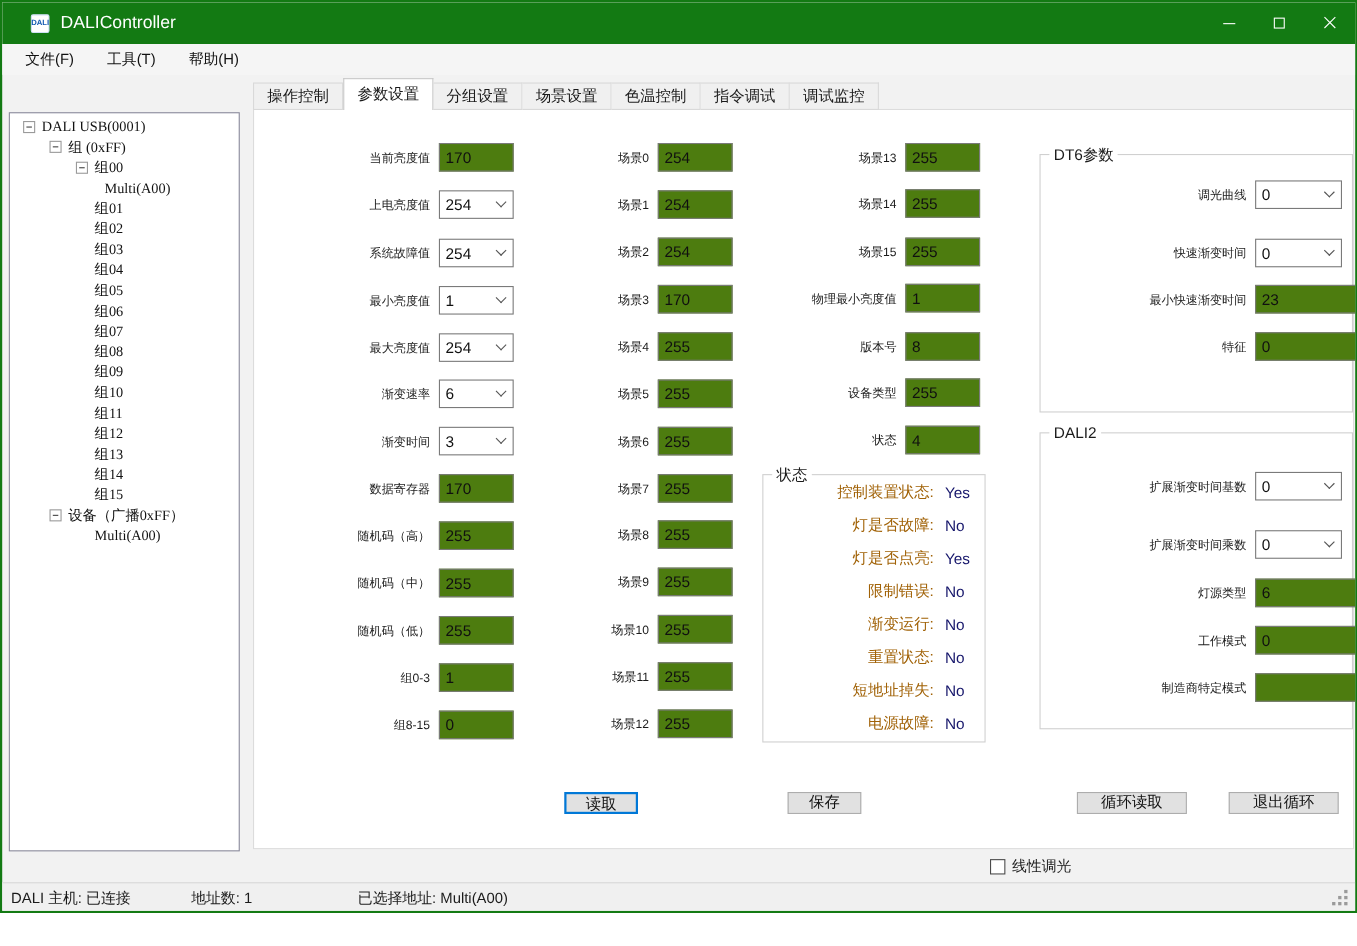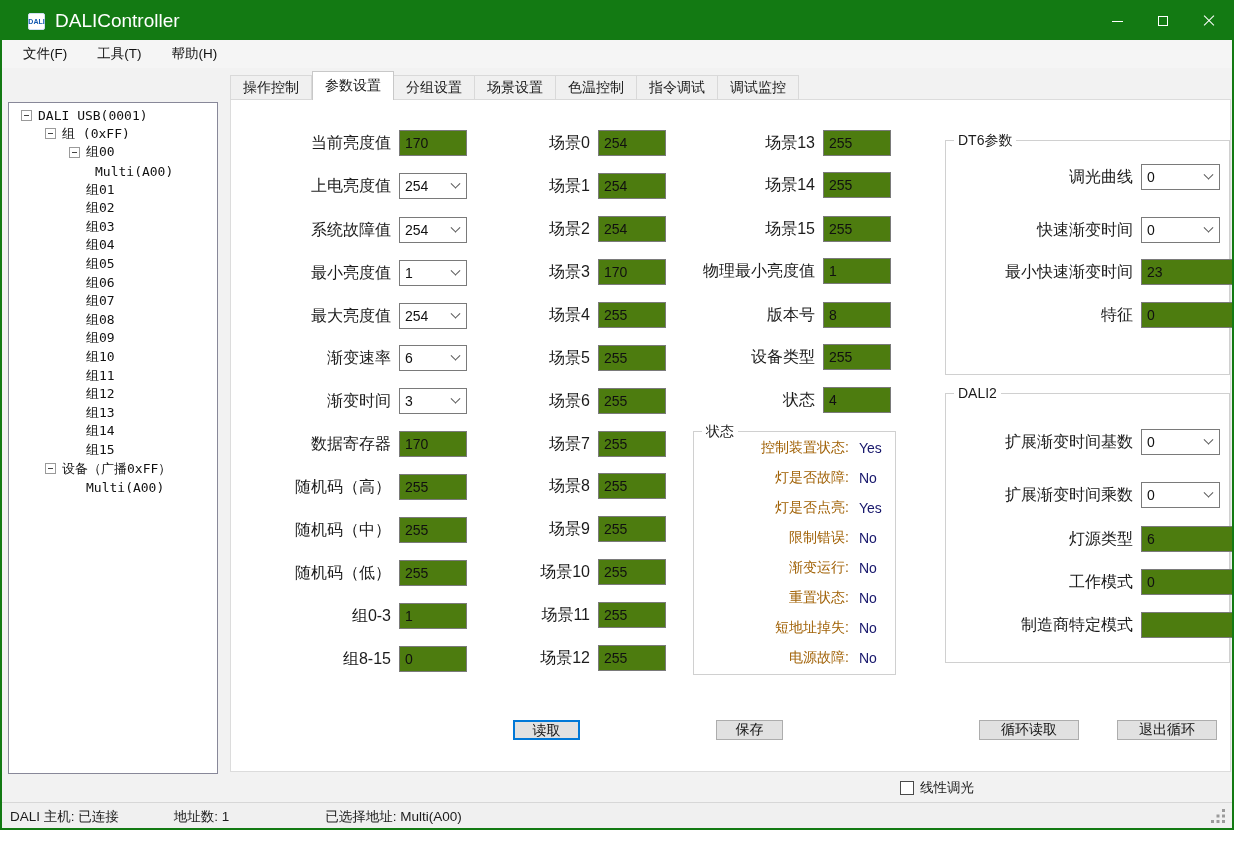--- a/index.html
+++ b/index.html
@@ -8,49 +8,49 @@
     position:relative; width:1234px; height:830px; margin:0 auto;
     background:#f2f2f2; border:2px solid #137a13;
     box-shadow:0 10px 20px rgba(0,0,0,.22);
     overflow:hidden;
   }
   
   .titlebar{position:absolute;left:0;top:0;right:0;height:38px;background:#137a13;display:flex;align-items:center;}
   .app-icon{width:17px;height:17px;background:#ffffff;border-radius:2px;margin-left:26px;
     display:flex;align-items:center;justify-content:center;font-size:7px;font-weight:bold;color:#1259b0;
     border:1px solid #cfe0f5; letter-spacing:0; line-height:1;}
-  .title-text{color:#ffffff;font-size:19px;margin-left:10px;}
+  .title-text{color:#ffffff;font-size:16px;margin-left:10px;}
   .win-controls{margin-left:auto;display:flex;height:100%;}
   .win-btn{width:46px;height:100%;display:flex;align-items:center;justify-content:center;cursor:pointer;}
   .glyph-min{width:11px;height:1px;background:#fff;}
   .glyph-max{width:10px;height:10px;border:1px solid #fff;}
   .glyph-close{position:relative;width:12px;height:12px;}
   .glyph-close::before,.glyph-close::after{content:"";position:absolute;left:-1px;top:5px;width:14px;height:1px;background:#fff;}
   .glyph-close::before{transform:rotate(45deg);} .glyph-close::after{transform:rotate(-45deg);}
   
   .menubar{position:absolute;left:0;top:38px;right:0;height:28px;background:#f5f5f5;display:flex;align-items:center;padding-left:6px;}
   .menu-item{padding:4px 15px;font-size:13.5px;color:#111;cursor:default;}
   
   .tree{position:absolute;left:6px;top:100px;width:210px;height:672px;background:#fff;border:1px solid #889;overflow:hidden;
         font-family:"DejaVu Sans Mono", monospace;font-size:13px;color:#111;padding-top:3px;}
-  .trow{display:flex;align-items:center;height:18.6px;white-space:nowrap;cursor:default;}
+  .trow{display:flex;align-items:center;height:18.6px;white-space:nowrap;cursor:default;font-family:Liberation Serif, serif;}
   .lv0{padding-left:12px;} .lv1{padding-left:36px;} .lv2{padding-left:60px;} .lv3{padding-left:86px;}
   .exp{width:11px;height:11px;border:1px solid #9a9a9a;background:#fff;position:relative;margin-right:6px;flex:none;}
   .exp::after{content:"";position:absolute;left:2px;right:2px;top:4px;height:1px;background:#444;}
   .exp-sp{width:17px;flex:none;}
   
   .tabs{position:absolute;left:228px;top:71px;height:27px;display:flex;align-items:flex-end;z-index:3;}
   .tab{height:25px;padding:3px 12px;display:flex;align-items:center;background:#f0f0f0;border:1px solid #d9d9d9;
        border-left:none;font-size:14px;color:#1a1a1a;cursor:pointer;}
   .tab:first-child{border-left:1px solid #d9d9d9;}
   .tab.active{background:#fff;height:29px;border:1px solid #c8c8c8;border-bottom:none;position:relative;z-index:4;}
   
   .tab-page{position:absolute;left:228px;top:97px;width:1001px;height:673px;background:#fff;border:1px solid #dcdcdc;z-index:2;}
   .frow{position:absolute;display:flex;align-items:center;height:26px;}
-  .frow label{display:block;text-align:right;padding-right:8px;font-size:16px;color:#1b1b1b;white-space:nowrap;}
+  .frow label{display:block;text-align:right;padding-right:8px;font-size:11px;color:#1b1b1b;white-space:nowrap;}
   .lw160{width:160px;} .lw90{width:90px;} .lw195{width:195px;}
   .tb{width:68px;height:26px;border:1px solid #7a7a7a;background:#4d7c0f;font-size:14px;padding:1px 5px;
       font-family:"Liberation Sans",sans-serif;color:#101010;}
   .tb.w79{width:99px;}
   .combo{width:68px;height:26px;border:1px solid #7a7a7a;background:#fff;display:flex;align-items:center;
          justify-content:space-between;padding:0 7px 0 5px;font-size:14px;color:#101010;cursor:default;}
   .combo.w79{width:79px;}
   .chev{width:7px;height:7px;border-right:1.5px solid #555;border-bottom:1.5px solid #555;
         transform:rotate(45deg) translate(-2px,-2px);flex:none;}
   .grp{position:absolute;border:1px solid #d0d0d0;}

